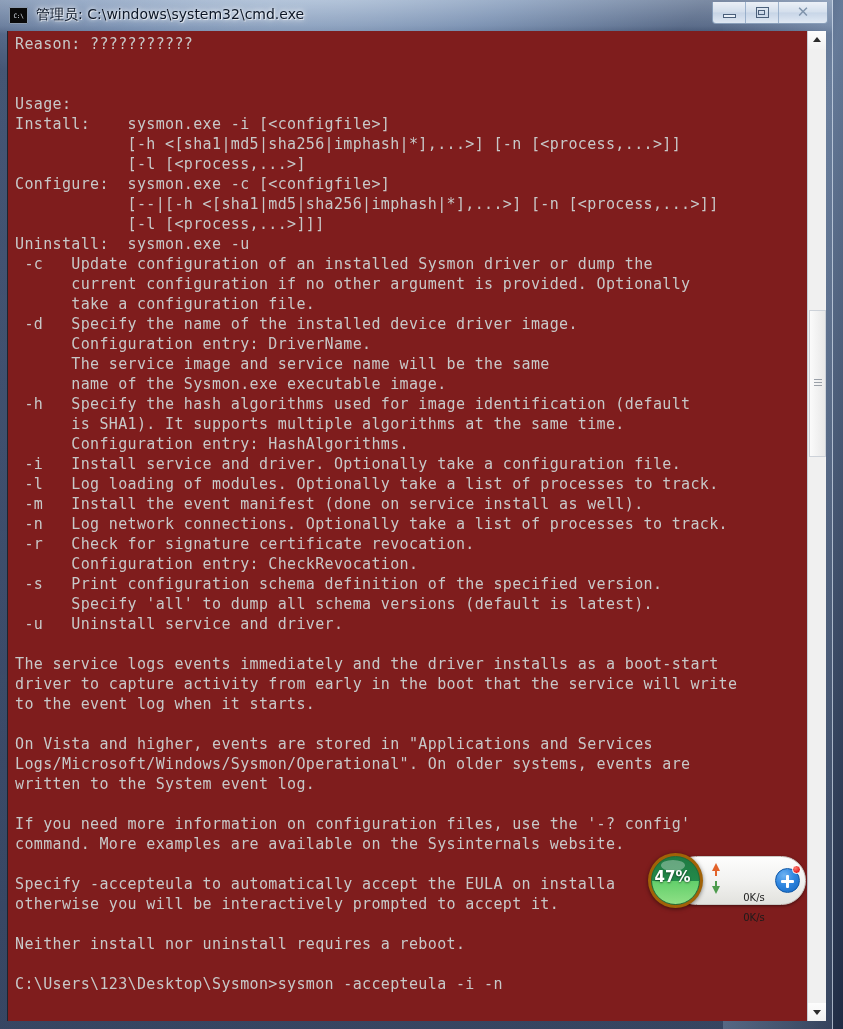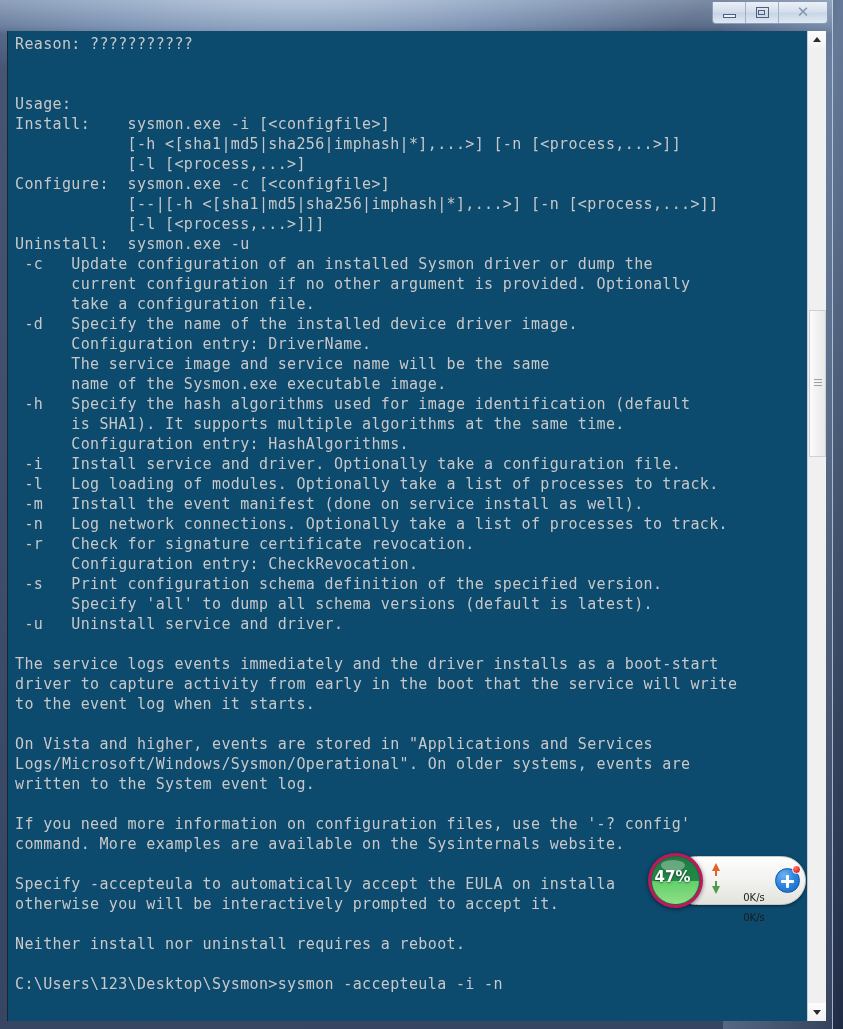--- a/index.html
+++ b/index.html
@@ -139,21 +139,21 @@
     text-align: center;
   }
 
   
   #console-area {
     position: absolute;
     left: 7px;
     top: 31px;
     width: 800px;
     height: 990px;
-    background: #0c4a6e;
+    background: #7f1d1d;
     overflow: hidden;
     box-shadow: inset 1px 0 0 #1d2430;
   }
   #console-text {
     position: absolute;
     left: 8px;
     top: 3px;
     width: 790px;
     color: #c8c8c8;
     font-family: "DejaVu Sans Mono", monospace;
@@ -230,21 +230,21 @@
     background: linear-gradient(180deg, #fdfdfd 0%, #f2f2f0 50%, #e2e2de 100%);
     border: 1px solid #c9c9c4;
     box-sizing: border-box;
     box-shadow: 0 1px 3px rgba(0,0,0,0.45);
   }
   .nw-gauge {
     position: absolute;
     left: 0; top: 0;
     width: 55px; height: 55px;
     border-radius: 50%;
-    background: #be185d;
+    background: #a16207;
     padding: 3px;
     box-sizing: border-box;
     box-shadow: 0 1px 4px rgba(0,0,0,0.5);
   }
   .nw-gauge-inner {
     position: relative;
     width: 49px; height: 49px;
     border-radius: 50%;
     overflow: hidden;
     background: linear-gradient(180deg, #1f7a42 0%, #238a4a 52%, #63cf6b 52%, #8fe086 100%);
@@ -344,20 +344,24 @@
   }
 </style>
 </head>
 <body>
 
 <div id="desktop"></div>
 
 <div id="cmd-window">
   <div class="win-frame-glass"></div>
 
+  <div class="title-bar">
+    <div class="title-icon">C:\</div>
+    <div class="title-text">管理员: C:\windows\system32\cmd.exe</div>
+  </div>
 
   <div class="win-buttons">
     <div class="win-btn">
       <span class="glyph-min"></span>
     </div>
     <div class="win-btn">
       <span class="glyph-max-outer"></span>
       <span class="glyph-max-inner"></span>
     </div>
     <div class="win-btn close">

